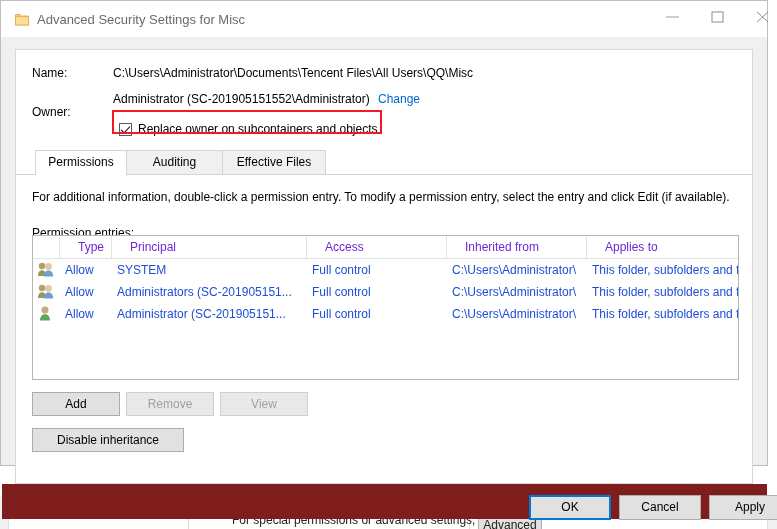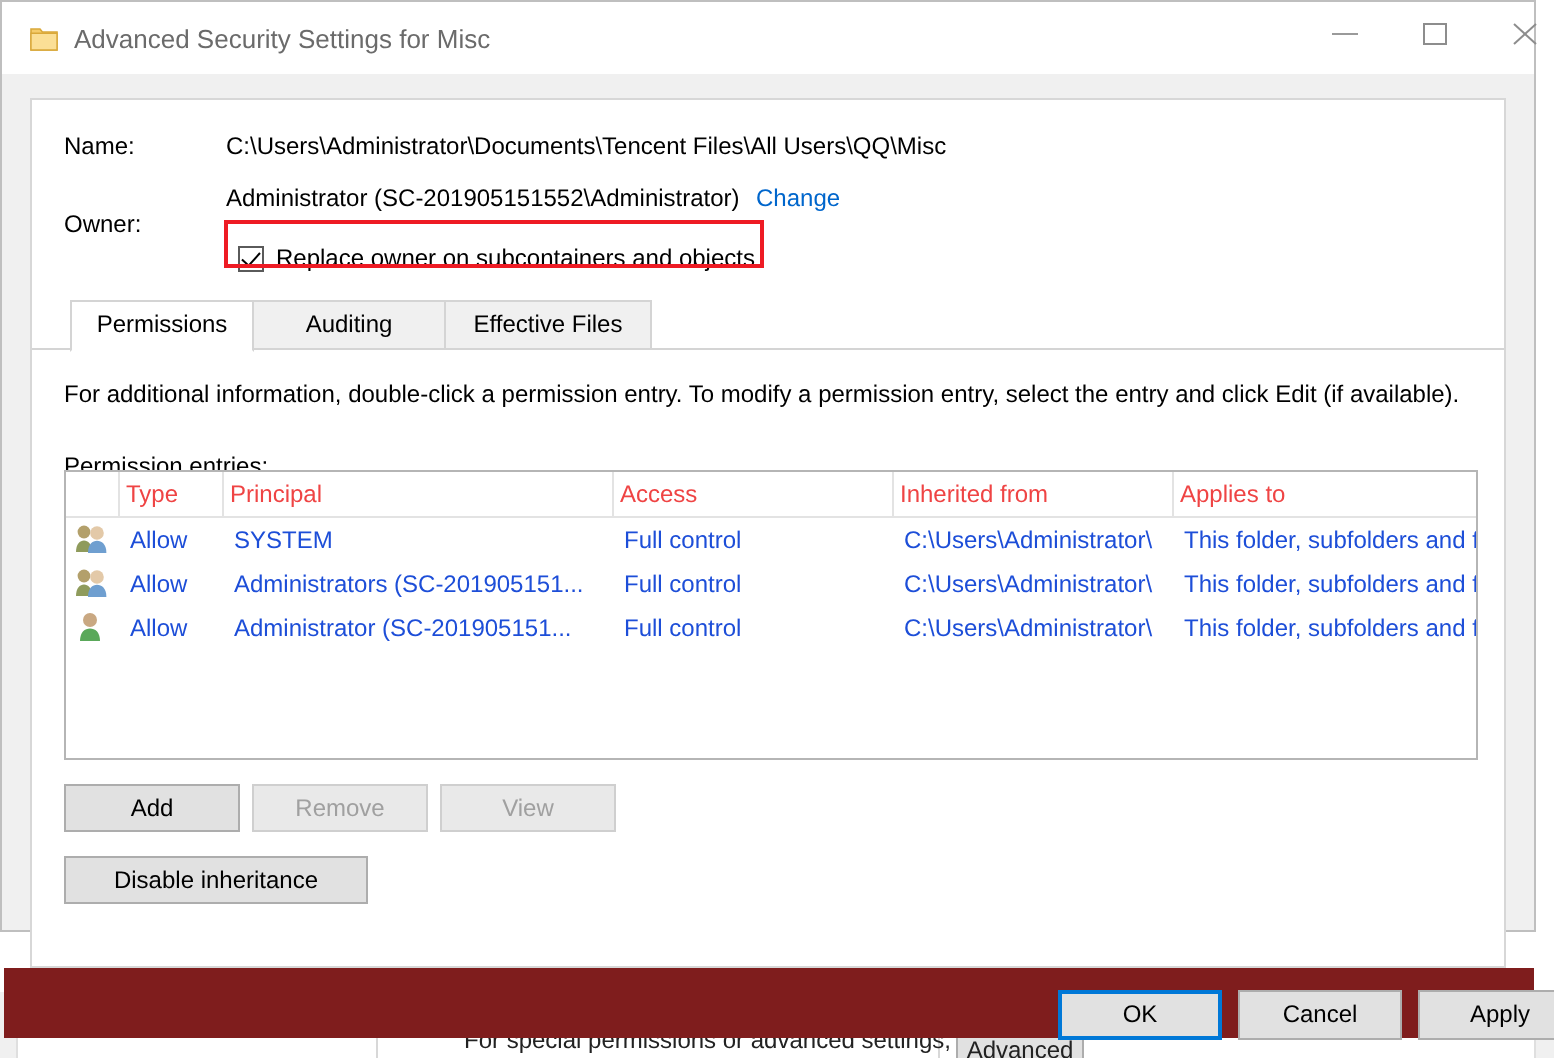--- a/index.html
+++ b/index.html
@@ -266,22 +266,22 @@
     height: 22px;
     border-bottom: 1px solid #e3e3e3;
     background: #ffffff;
   }
   .hcell {
     position: absolute;
     top: 0;
     height: 22px;
     line-height: 22px;
     font-size: 12px;
-    color: #ef4444;
-    padding-left: 3px;
+    color: #6d28d9;
+    padding-left: 18px;
     box-sizing: border-box;
     border-left: 1px solid #e3e3e3;
     white-space: nowrap;
     cursor: default;
   }
   .hcell.first { border-left: none; }
 
   .row {
     position: relative;
     height: 22px;

